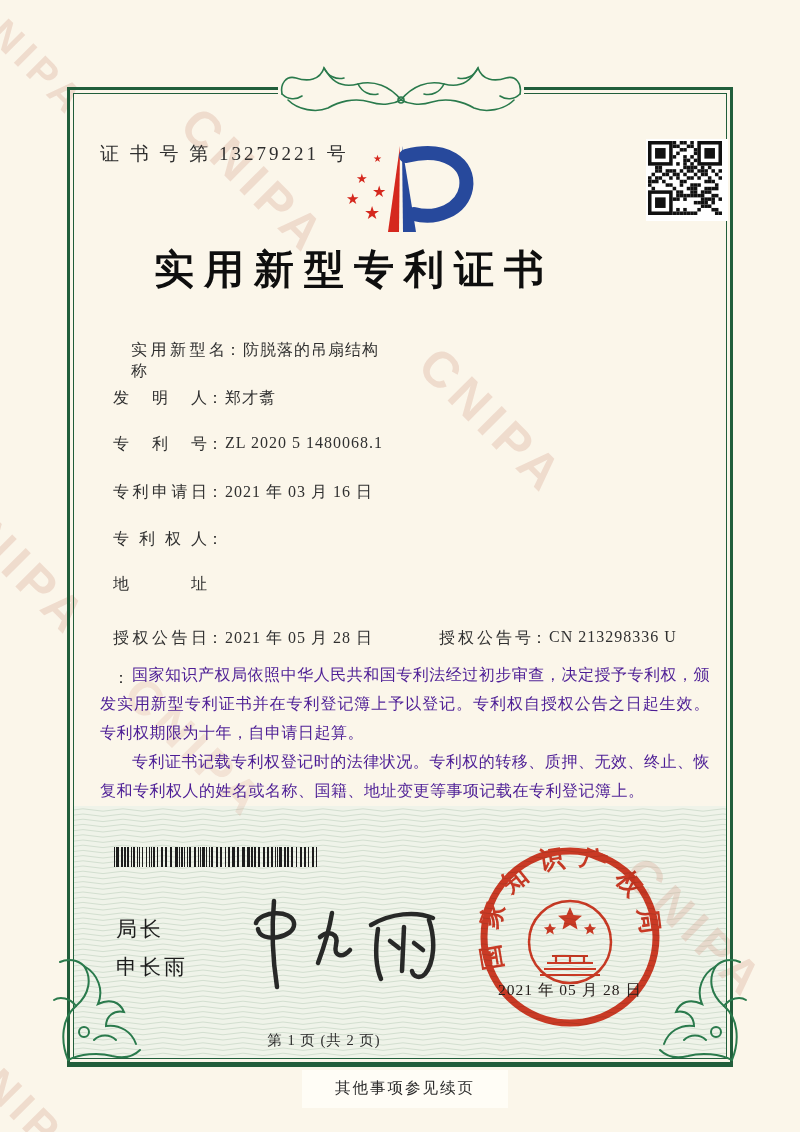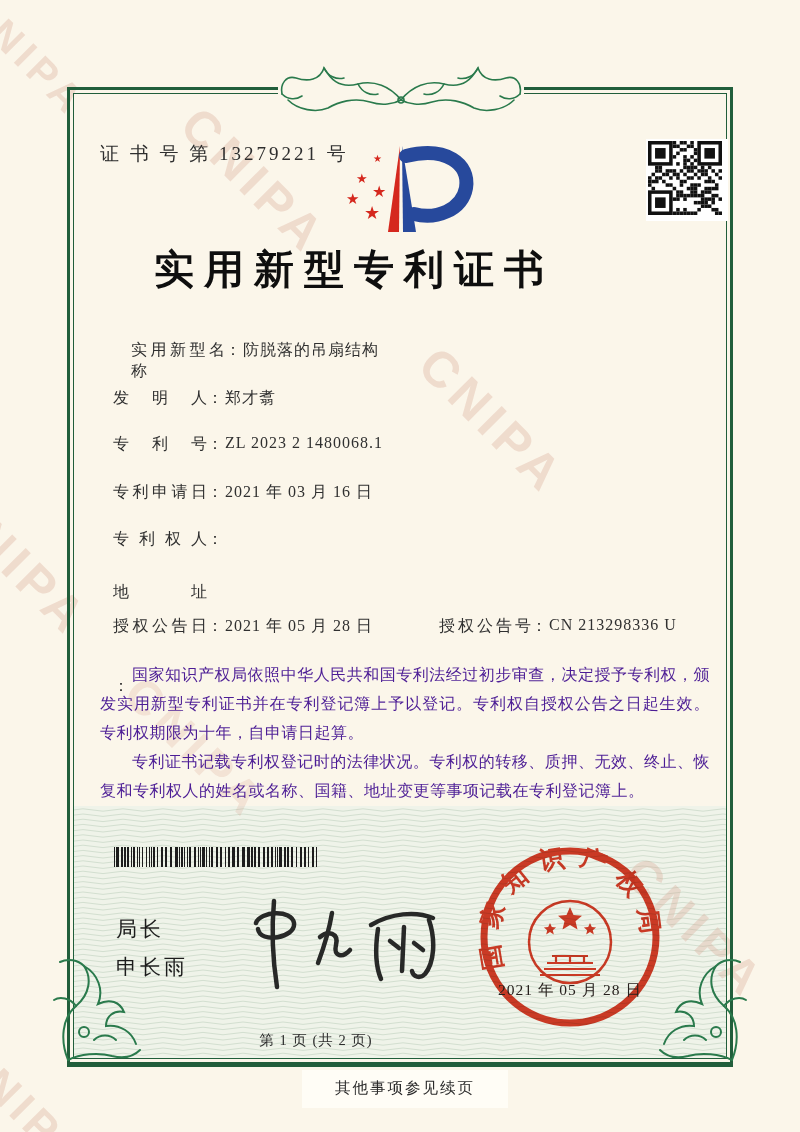--- a/index.html
+++ b/index.html
@@ -50,21 +50,21 @@
            font-size:21px;letter-spacing:3px;color:#1c1c1c;}
   .officer div{margin-bottom:10px;}
 
   .sig{position:absolute;left:236px;top:893px;z-index:2;}
 
   .seal{position:absolute;left:478px;top:845px;width:184px;height:184px;z-index:3;
         mix-blend-mode:multiply;opacity:.95;}
   .seal-date{position:absolute;left:498px;top:980px;width:160px;z-index:4;
              font-size:15.5px;color:#26201d;letter-spacing:1px;white-space:nowrap;}
 
-  .page-info{position:absolute;left:0;top:1031px;width:632px;text-align:center;
+  .page-info{position:absolute;left:8px;top:1031px;width:632px;text-align:center;
              font-size:14.5px;color:#2d2d2d;letter-spacing:1px;z-index:2;}
 
   .cont-note{position:absolute;left:302px;top:1070px;width:206px;z-index:2;
              background:#fffdf6;text-align:center;padding:8px 0 9px 0;
              font-size:15.5px;letter-spacing:2px;color:#2a2a2a;}
 
   .ornament{position:absolute;z-index:3;}
   .ornament svg{display:block;}
 </style>
 </head>
@@ -348,38 +348,38 @@
     <span class="fvalue">防脱落的吊扇结构</span>
   </div>
   <div class="frow" style="top:48px;">
     <span class="flabel">发明人</span>
     <span class="fcolon">：</span>
     <span class="fvalue">郑才翥</span>
   </div>
   <div class="frow" style="top:94px;">
     <span class="flabel">专利号</span>
     <span class="fcolon">：</span>
-    <span class="fvalue">ZL 2023 2 1480068.1</span>
+    <span class="fvalue">ZL 2020 5 1480068.1</span>
   </div>
   <div class="frow" style="top:142px;">
     <span class="flabel">专利申请日</span>
     <span class="fcolon">：</span>
     <span class="fvalue">2021 年 03 月 16 日</span>
   </div>
   <div class="frow" style="top:189px;justify-content:space-between;">
     <span class="flabel">专利权人</span>
     <span class="fcolon">：</span>
   </div>
-  <div class="frow" style="top:242px;flex-direction:column;">
+  <div class="frow" style="top:234px;flex-direction:column;">
     <span class="flabel">地址</span>
     <span class="fcolon">：</span>
     <span class="fvalue">
     </span>
   </div>
-  <div class="frow" style="top:276px;">
+  <div class="frow" style="top:288px;">
     <span class="flabel">授权公告日</span>
     <span class="fcolon">：</span>
     <span class="fvalue" style="width:178px;">2021 年 05 月 28 日</span>
     <span class="grant2">
       <span class="flabel" style="flex-basis:92px;width:92px;">授权公告号</span>
       <span class="fcolon">：</span>
       <span class="fvalue">CN 213298336 U</span>
     </span>
   </div>
 </div>

